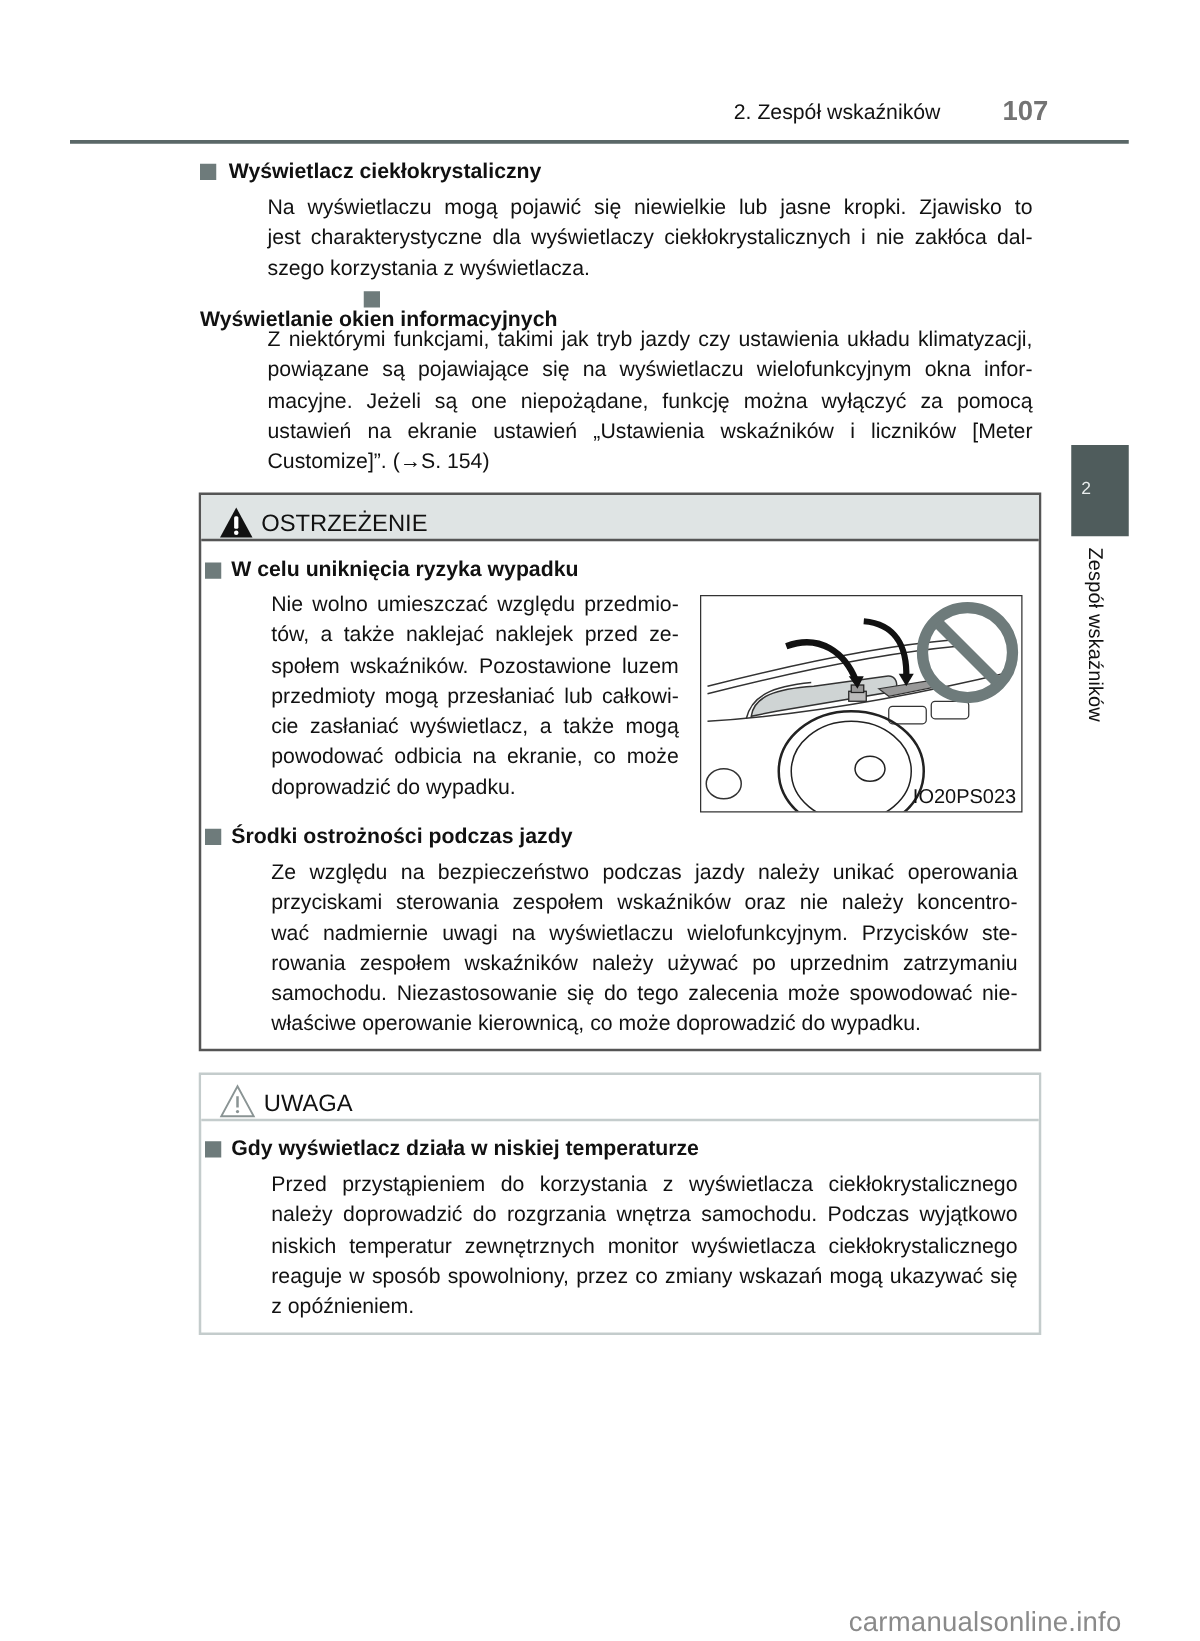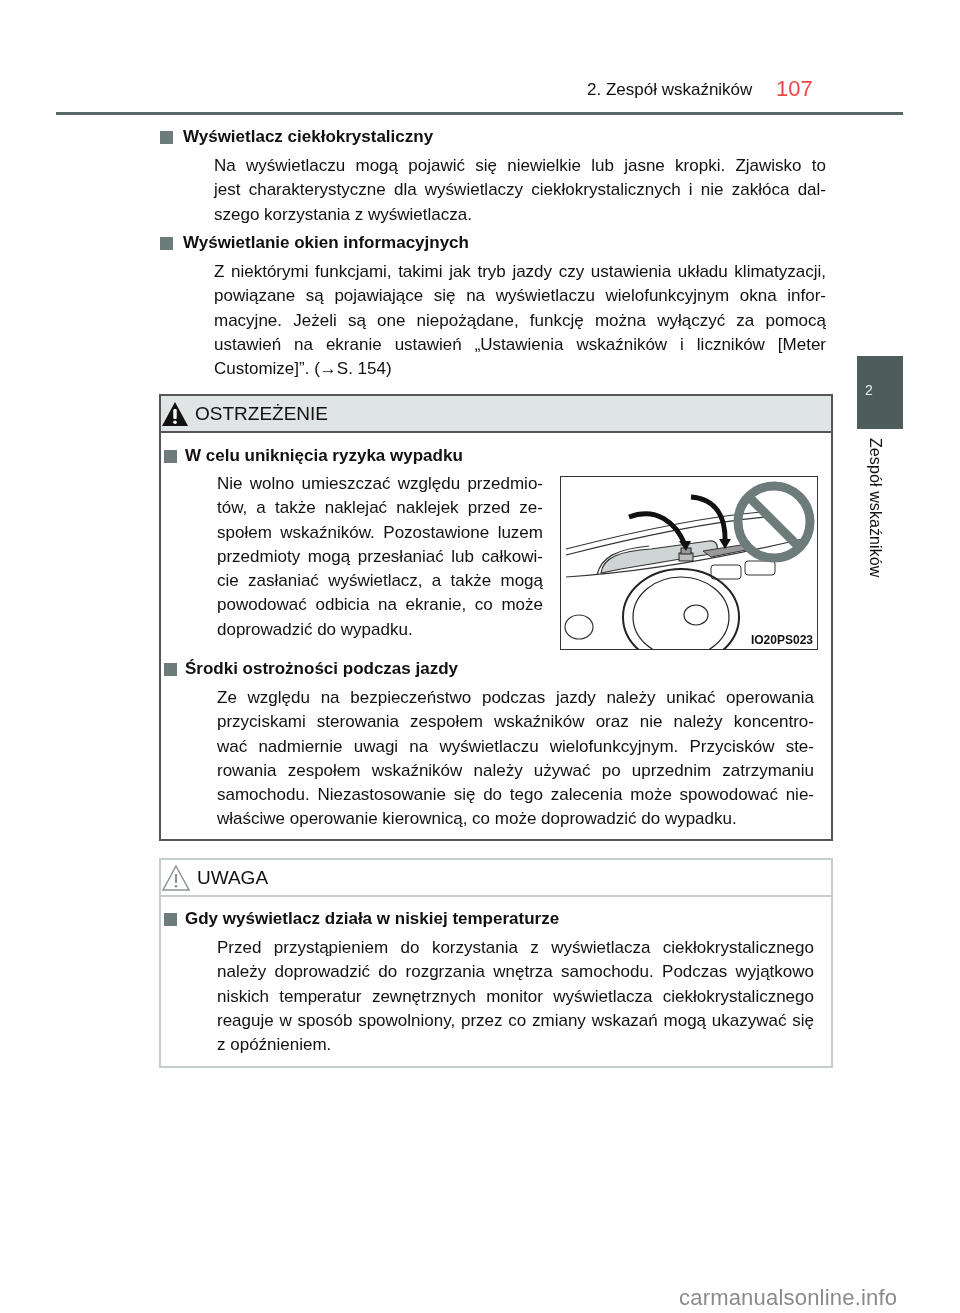--- a/index.html
+++ b/index.html
@@ -7,22 +7,22 @@
       width: 960px; height: 1313px; position: relative; overflow: hidden;
       background: #ffffff;
       font-family: "Liberation Sans", sans-serif;
       color: #111;
     }
     .header-title {
       position: absolute; left: 587px; top: 80px;
       font-size: 17px; color: #111;
     }
     .header-page {
-      position: absolute; left: 776px; top: 76px;
-      font-size: 22px; font-weight: normal; color: #ef4444;
+      position: absolute; left: 802px; top: 76px;
+      font-size: 22px; font-weight: bold; color: #737373;
     }
     .header-rule {
       position: absolute; left: 56px; top: 112px; width: 847px; height: 3px;
       background: #5a6767;
     }
     .side-tab {
       position: absolute; left: 857px; top: 356px; width: 46px; height: 73px;
       background: #4f5c5c; color: #fff;
     }
     .side-tab-num {
@@ -47,32 +47,32 @@
     }
     .para span { display: block; text-align: justify; text-align-last: justify; margin-left: 31px; }
     .para span.last { text-align-last: left; }
     .box {
       position: absolute; left: 159px; width: 674px; background: #fff;
     }
     .box.warn { top: 394px; height: 447px; border: 2px solid #555; box-sizing: border-box; }
     .box.caution { top: 858px; height: 210px; border: 2px solid #c4cccc; box-sizing: border-box; }
     .box-header {
       position: absolute; left: 0; top: 0; right: 0; height: 35px;
-      display: flex; align-items: center; 
+      display: flex; align-items: flex-end; padding-left: 14px;
       font-size: 19px; color: #111;
     }
     .warn .box-header { background: #dfe4e4; border-bottom: 2px solid #555; }
     .caution .box-header { background: #fff; border-bottom: 2px solid #c4cccc; }
     .box-header svg { margin-right: 6px; }
     .figure {
       position: absolute; left: 560px; top: 476px; width: 258px; height: 174px;
       border: 1.5px solid #333; box-sizing: border-box; background: #fff; overflow: hidden;
     }
     .fig-caption {
-      position: absolute; right: 4px; bottom: 2px; font-size: 12px; color: #111; font-weight: bold;
+      position: absolute; right: 4px; bottom: 2px; font-size: 16px; color: #111;
     }
     .watermark {
       position: absolute; left: 679px; top: 1285px; font-size: 22px; color: #8a8a8a;
       letter-spacing: 0.2px;
     }
   </style>
 </head>
 <body>
 
 <div class="header-title">2. Zespół wskaźników</div>
@@ -87,21 +87,21 @@
 <div class="sec-head" style="left:160px; top:127px;">
   <span class="sq"></span>
   <span>Wyświetlacz ciekłokrystaliczny</span>
 </div>
 <div class="para" style="left:183px; top:154px; width:643px;">
   <span>Na wyświetlaczu mogą pojawić się niewielkie lub jasne kropki. Zjawisko to</span>
   <span>jest charakterystyczne dla wyświetlaczy ciekłokrystalicznych i nie zakłóca dal-</span>
   <span class="last">szego korzystania z wyświetlacza.</span>
 </div>
 
-<div class="sec-head" style="left:160px; top:233px;">
+<div class="sec-head" style="left:160px; top:233px;flex-direction:column;">
   <span class="sq"></span>
   <span>Wyświetlanie okien informacyjnych</span>
 </div>
 <div class="para" style="left:183px; top:260px; width:643px;">
   <span>Z niektórymi funkcjami, takimi jak tryb jazdy czy ustawienia układu klimatyzacji,</span>
   <span>powiązane są pojawiające się na wyświetlaczu wielofunkcyjnym okna infor-</span>
   <span>macyjne. Jeżeli są one niepożądane, funkcję można wyłączyć za pomocą</span>
   <span>ustawień na ekranie ustawień „Ustawienia wskaźników i liczników [Meter</span>
   <span class="last">Customize]”. (→S. 154)</span>
 </div>

